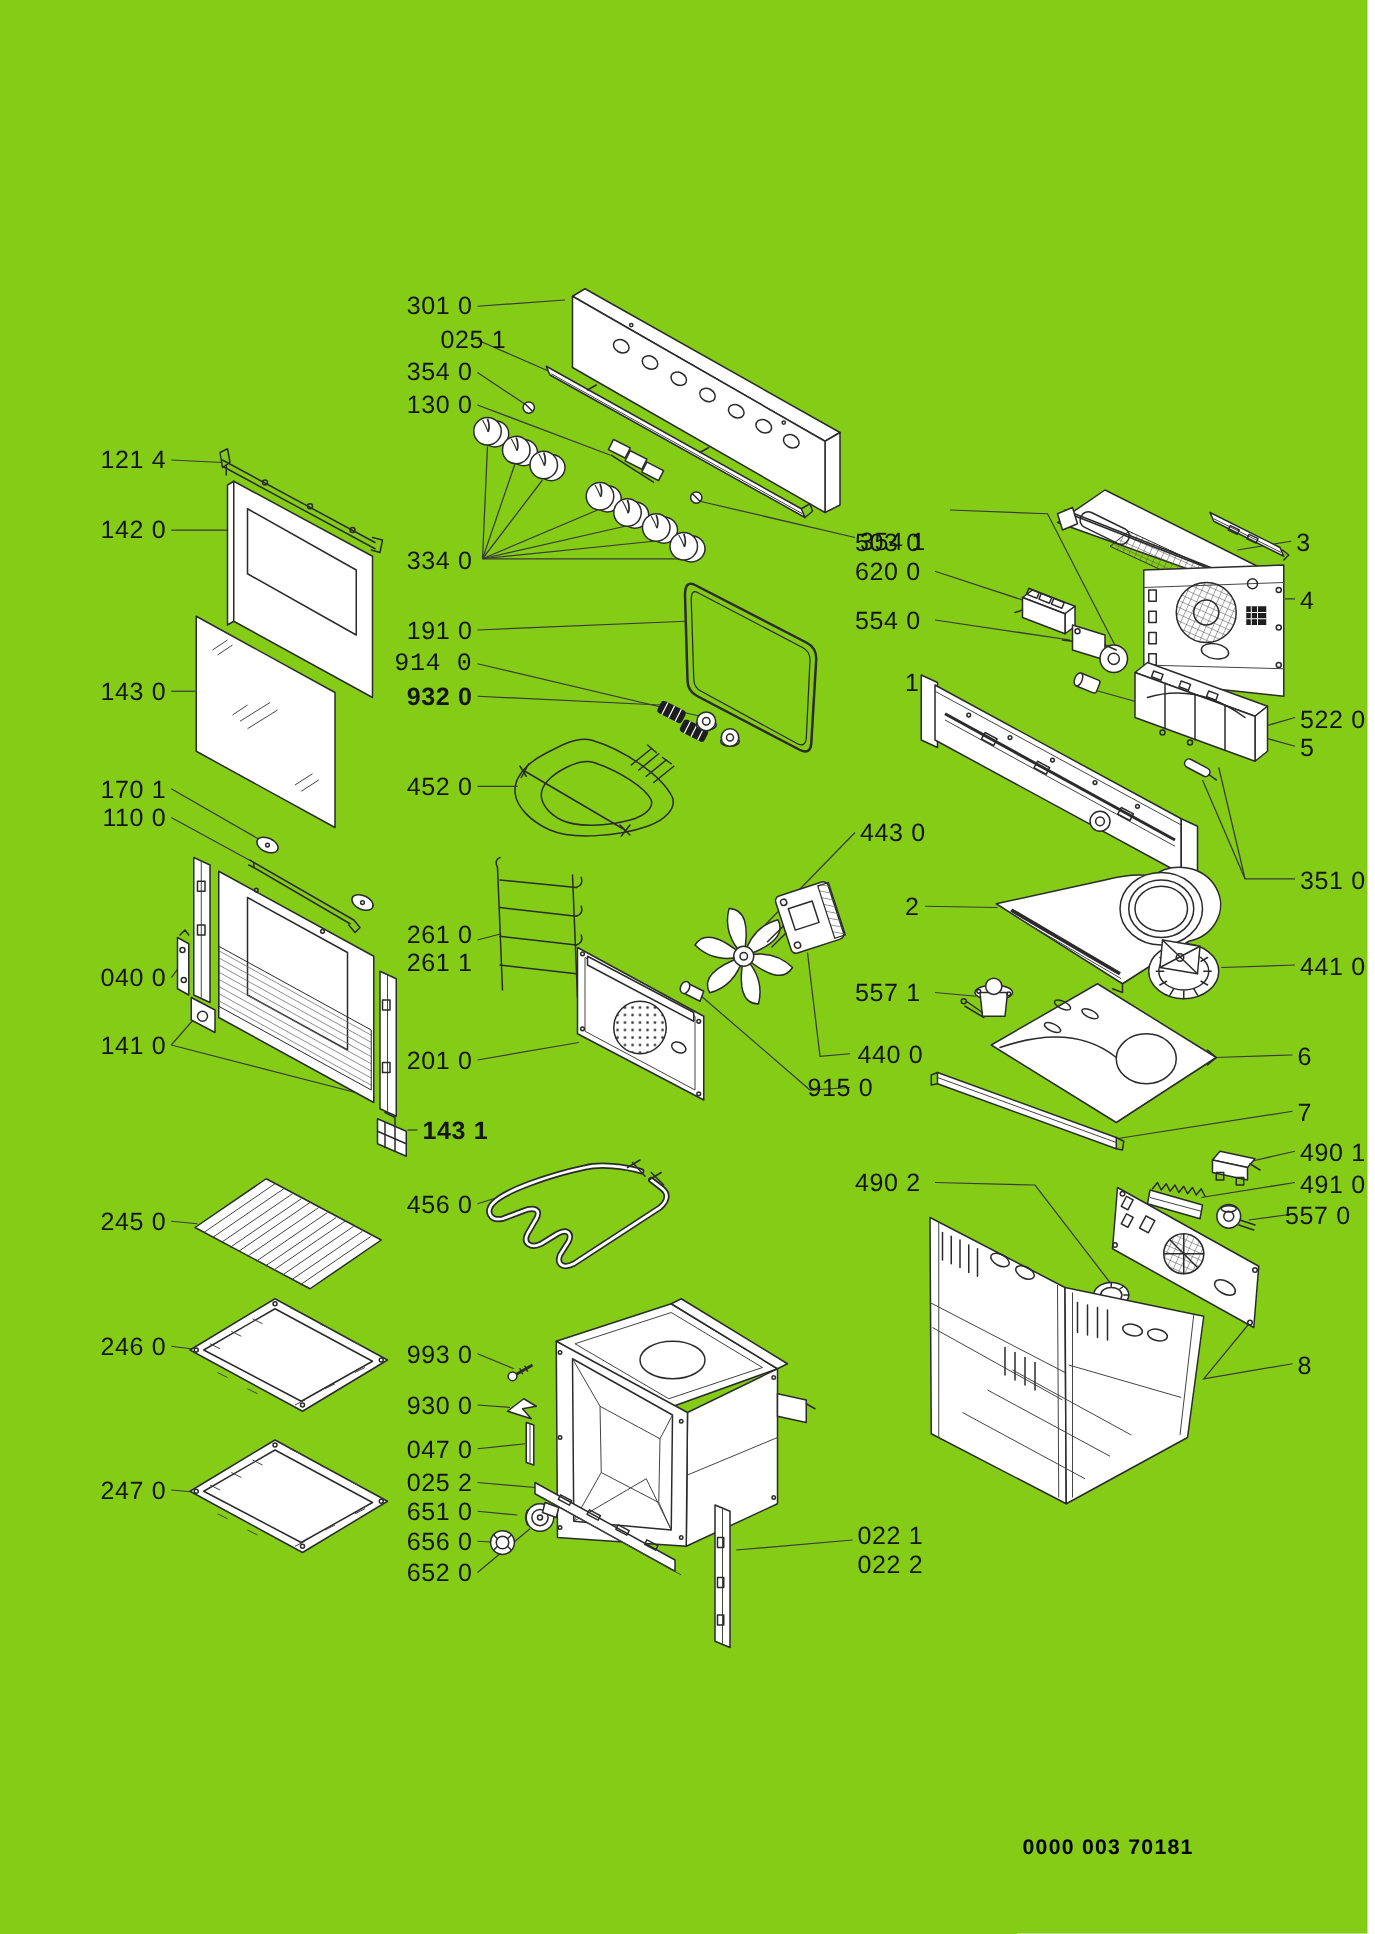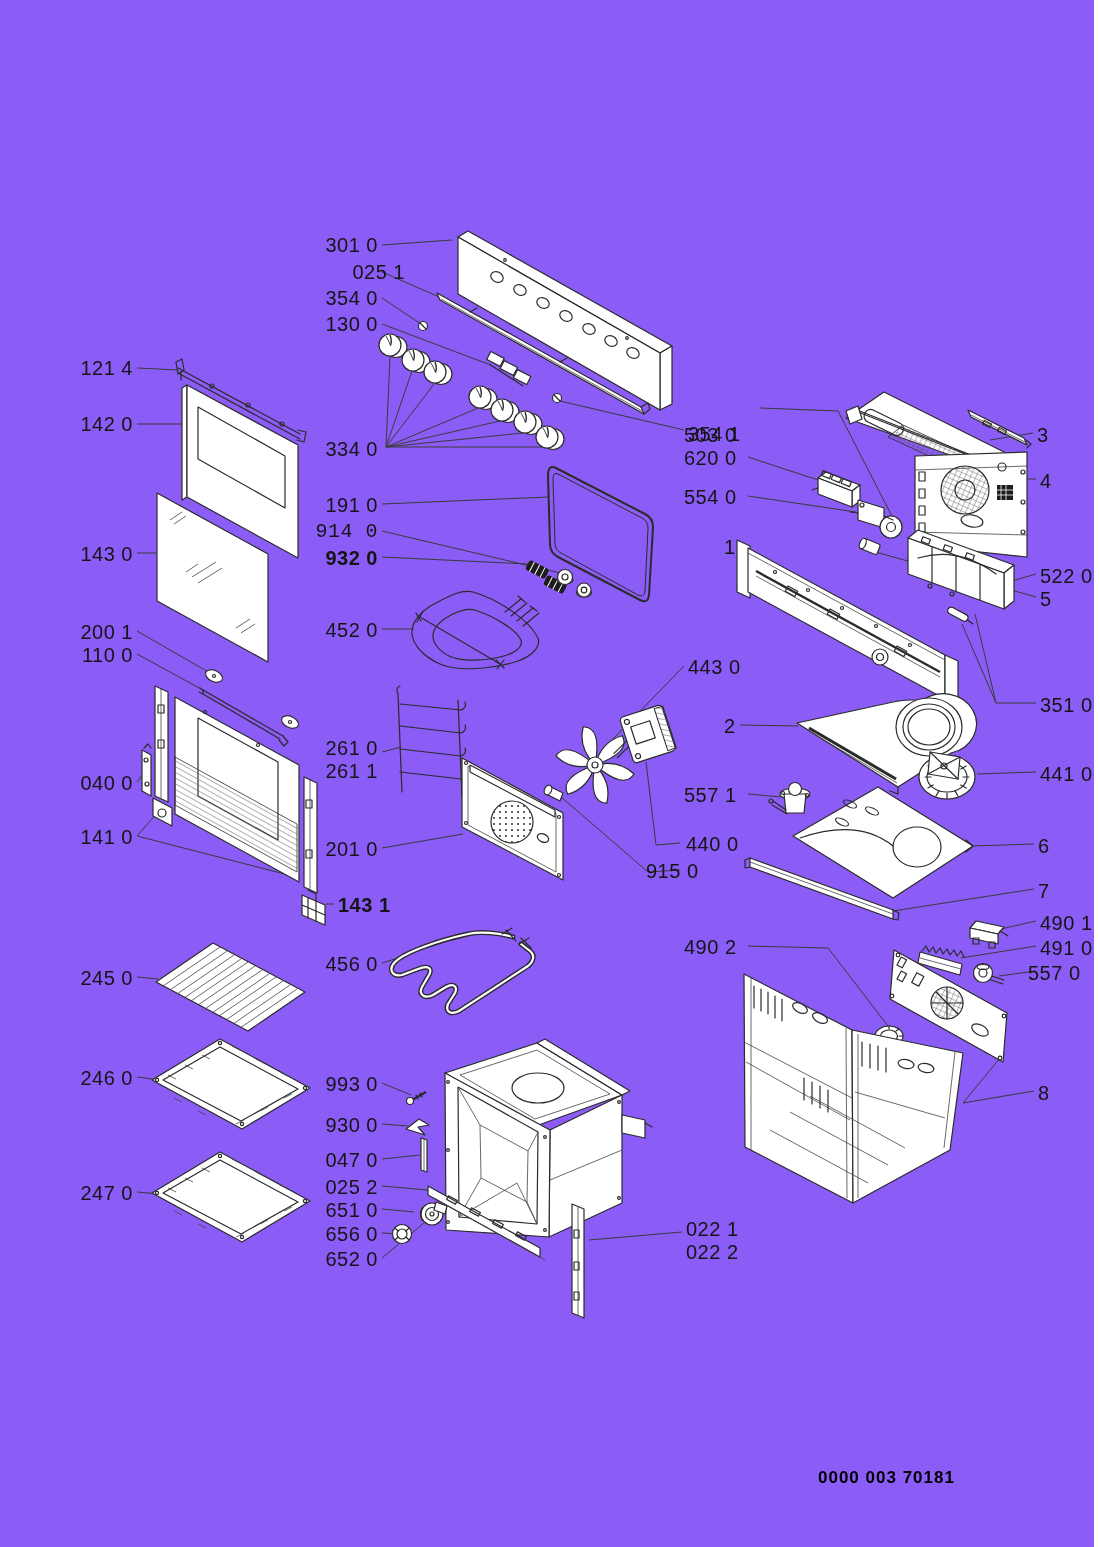--- a/index.html
+++ b/index.html
@@ -1,16 +1,16 @@
 <!DOCTYPE html>
 <html><head>
 <meta charset="utf-8">
 <style>
   html,body{margin:0;padding:0;background:#fff;}
-  #page{position:relative;width:1094px;height:1547px;background:#8b5cf6;overflow:hidden;
+  #page{position:relative;width:1094px;height:1547px;background:#84cc16;overflow:hidden;
         font-family:"Liberation Sans","DejaVu Sans",sans-serif;}
   svg{position:absolute;left:0;top:0;}
   .lbl{position:absolute;font-size:20px;color:#151515;white-space:nowrap;line-height:22px;letter-spacing:0.5px;}
   .lbl.r{transform:translateX(-100%);}
   #footer-code{position:absolute;left:818px;top:1468px;font-size:17px;font-weight:bold;color:#000;letter-spacing:1px;}
   .part{fill:#ffffff;stroke:#2b2b2b;stroke-width:1.2;stroke-linejoin:round;}
   .ln{fill:none;stroke:#2b2b2b;stroke-width:1.2;stroke-linejoin:round;stroke-linecap:round;}
   .thin{fill:none;stroke:#444;stroke-width:0.8;}
   .lead{fill:none;stroke:#3a3a3a;stroke-width:1;}
   .dark{fill:#1d1d1d;stroke:none;}
@@ -714,21 +714,21 @@
 <div class="lbl r" style="left:378px;top:261px;margin-left:27px;">025 1</div>
 <div class="lbl r" style="left:378px;top:287px;">354 0</div>
 <div class="lbl r" style="left:378px;top:313px;">130 0</div>
 <div class="lbl r" style="left:133px;top:357px;">121 4</div>
 <div class="lbl r" style="left:133px;top:413px;">142 0</div>
 <div class="lbl r" style="left:378px;top:438px;">334 0</div>
 <div class="lbl r" style="left:378px;top:494px;">191 0</div>
 <div class="lbl r" style="left:378px;top:521px;font-family:Liberation Mono, monospace;">914 0</div>
 <div class="lbl r" style="left:378px;top:547px;font-weight:bold;">932 0</div>
 <div class="lbl r" style="left:133px;top:543px;">143 0</div>
-<div class="lbl r" style="left:133px;top:621px;">200 1</div>
+<div class="lbl r" style="left:133px;top:621px;">170 1</div>
 <div class="lbl r" style="left:133px;top:644px;">110 0</div>
 <div class="lbl r" style="left:378px;top:619px;">452 0</div>
 <div class="lbl r" style="left:378px;top:737px;">261 0</div>
 <div class="lbl r" style="left:378px;top:760px;">261 1</div>
 <div class="lbl r" style="left:133px;top:772px;">040 0</div>
 <div class="lbl r" style="left:133px;top:826px;">141 0</div>
 <div class="lbl r" style="left:378px;top:838px;">201 0</div>
 <div class="lbl" style="left:338px;top:894px;font-weight:bold;">143 1</div>
 <div class="lbl r" style="left:133px;top:967px;">245 0</div>
 <div class="lbl r" style="left:378px;top:953px;">456 0</div>

